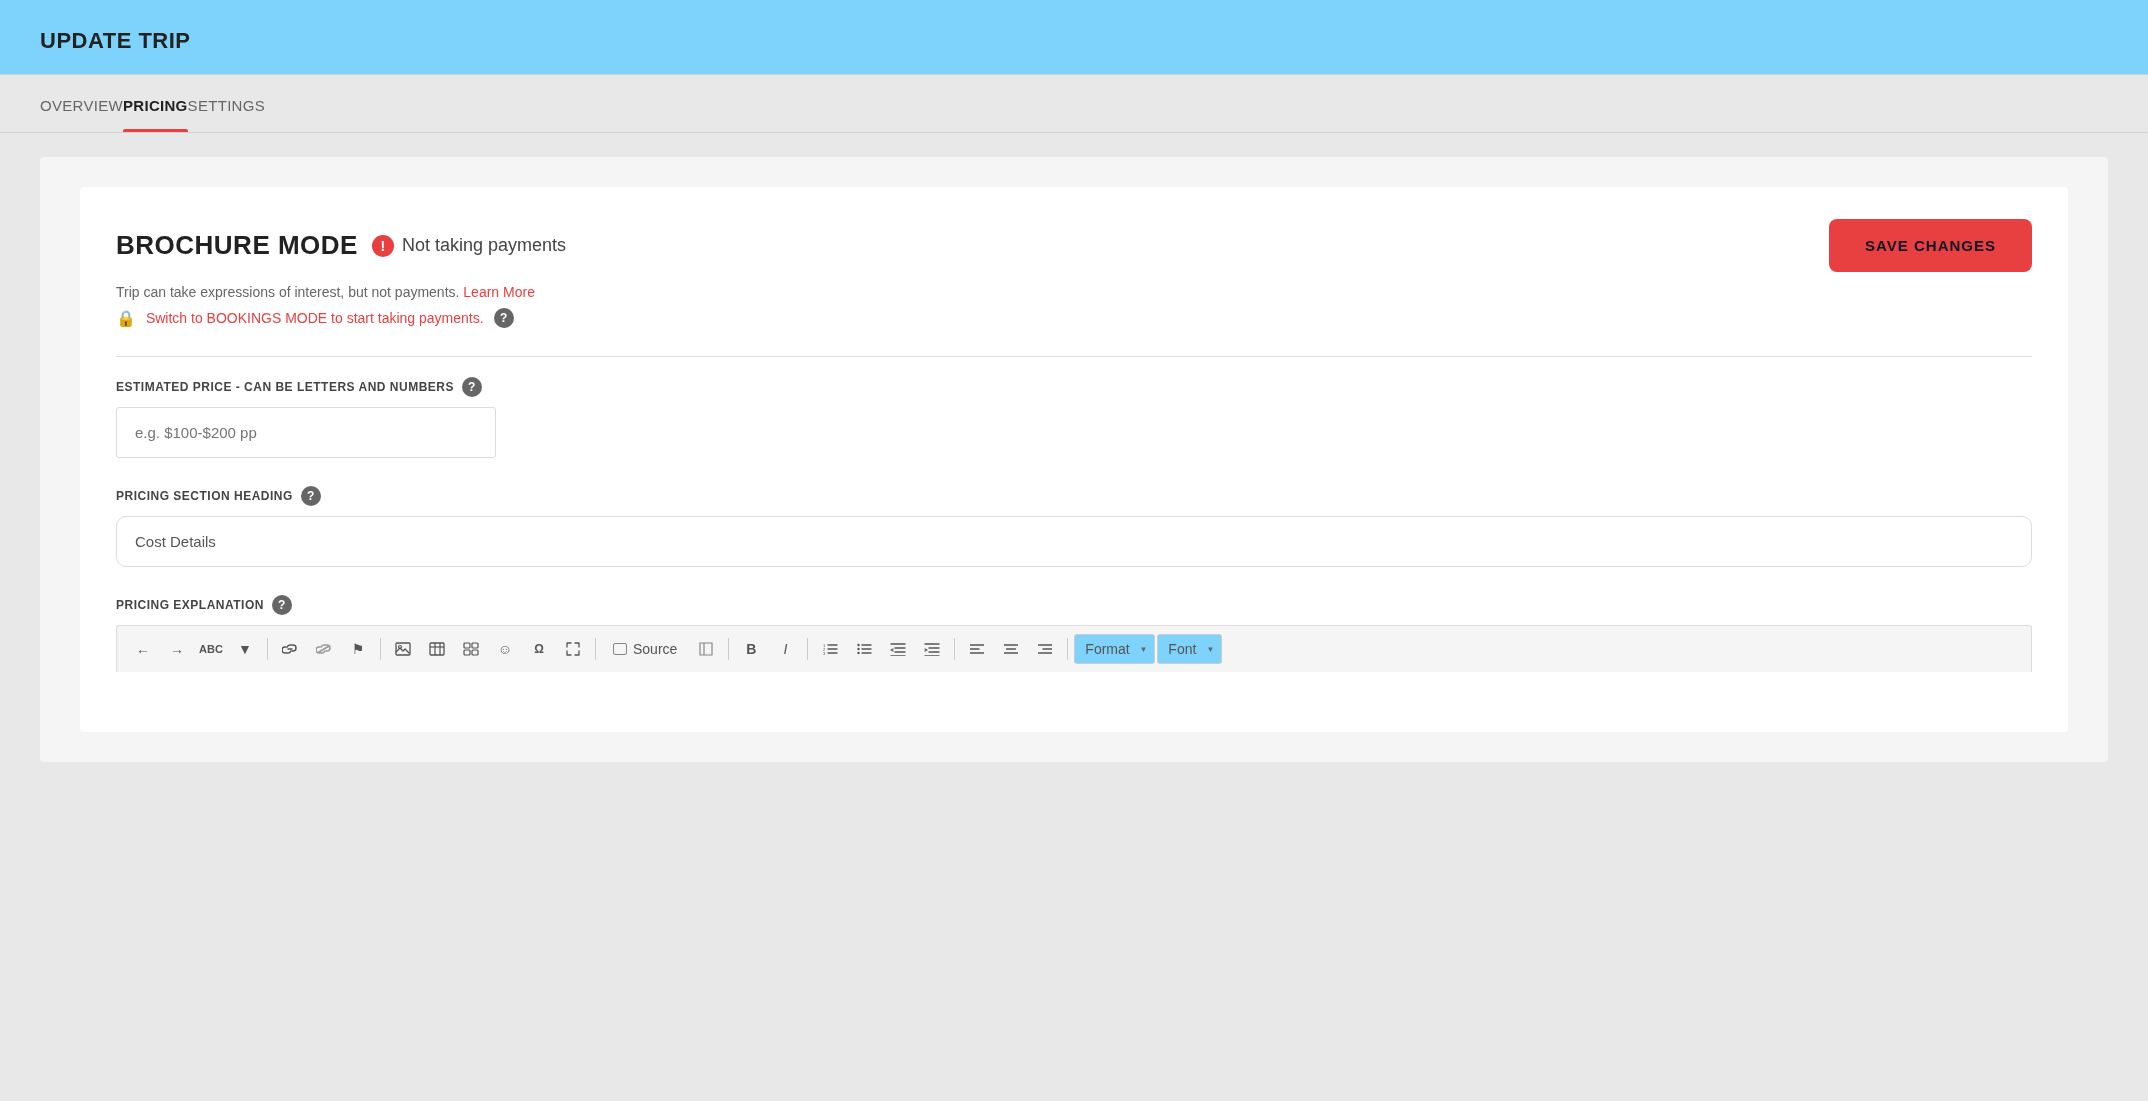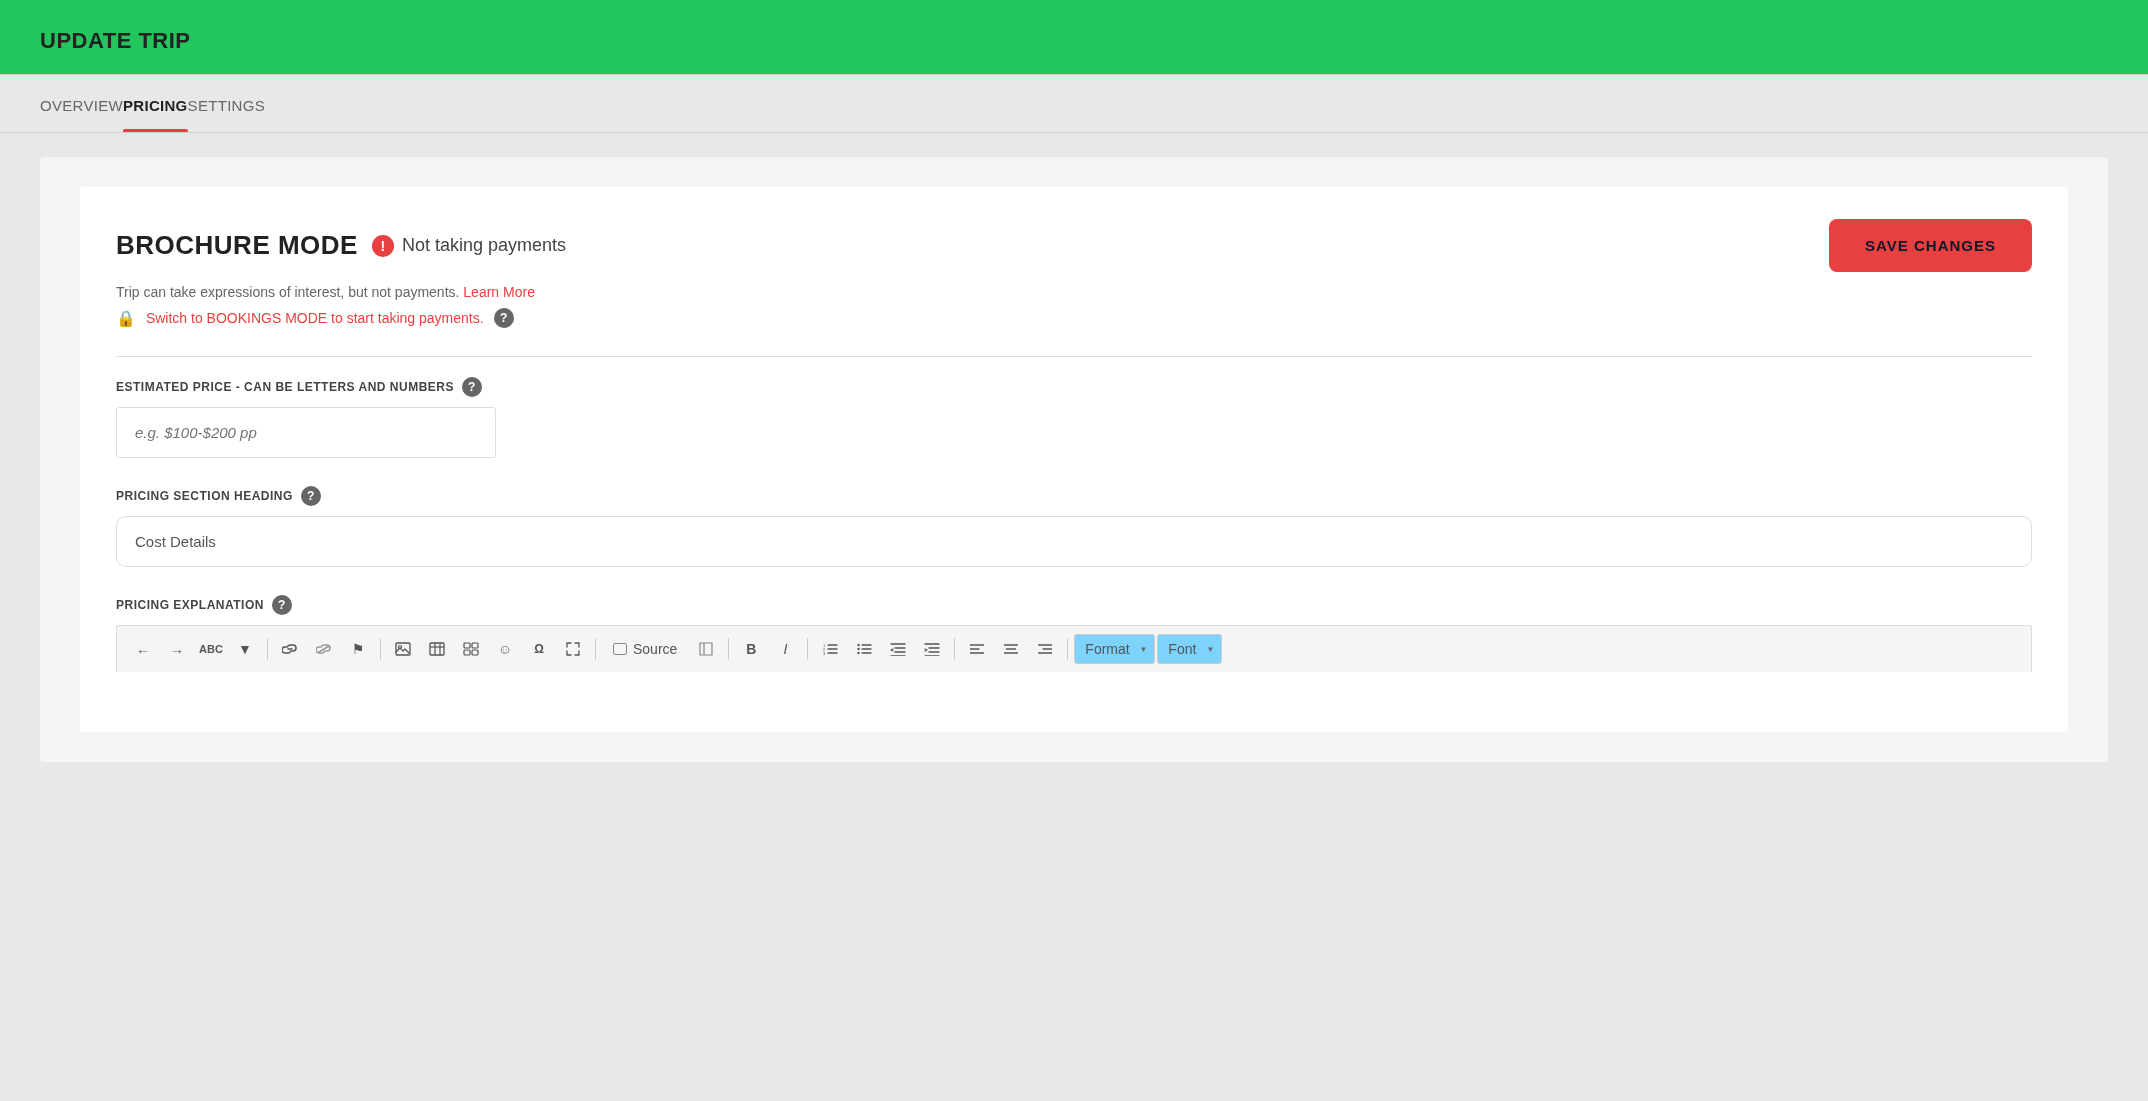--- a/index.html
+++ b/index.html
@@ -4,21 +4,21 @@
   <style>
     * { box-sizing: border-box; margin: 0; padding: 0; }
     body {
       font-family: Arial, sans-serif;
       background: #e8e8e8;
       min-height: 100vh;
     }
 
     
     .page-header {
-      background: #22c55e;
+      background: #7dd3fc;
       padding: 28px 40px 20px 40px;
       border-bottom: 1px solid #d0d0d0;
     }
     .page-header h1 {
       font-size: 22px;
       font-weight: 700;
       color: #222;
       letter-spacing: 0.5px;
     }
 
@@ -181,21 +181,20 @@
       margin-bottom: 10px;
     }
     .form-input {
       width: 380px;
       padding: 16px 18px;
       border: 1px solid #ddd;
       border-radius: 3px;
       font-size: 15px;
       color: #8b5cf6;
       background: #fff;
-      font-style: italic;
     }
     .heading-input {
       width: 100%;
       padding: 16px 18px;
       border: 1px solid #ddd;
       border-radius: 10px;
       font-size: 15px;
       color: #555;
       background: #fff;
     }

